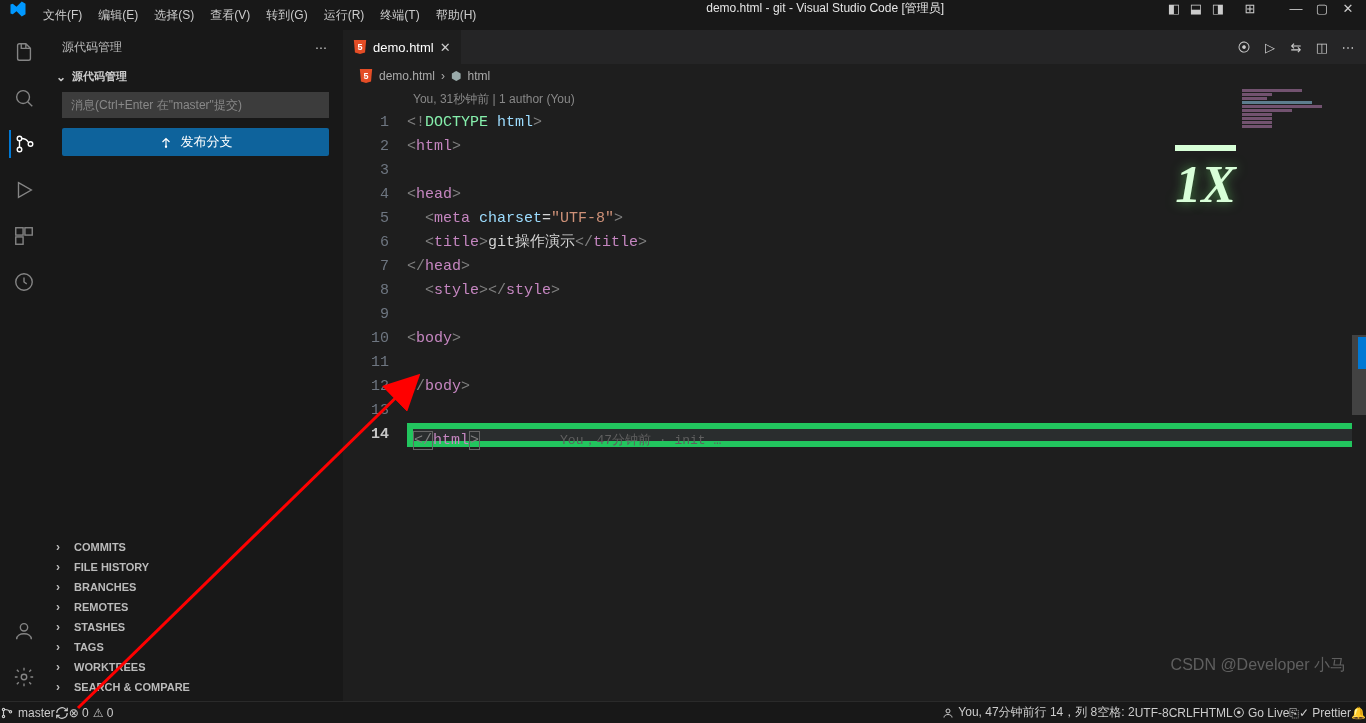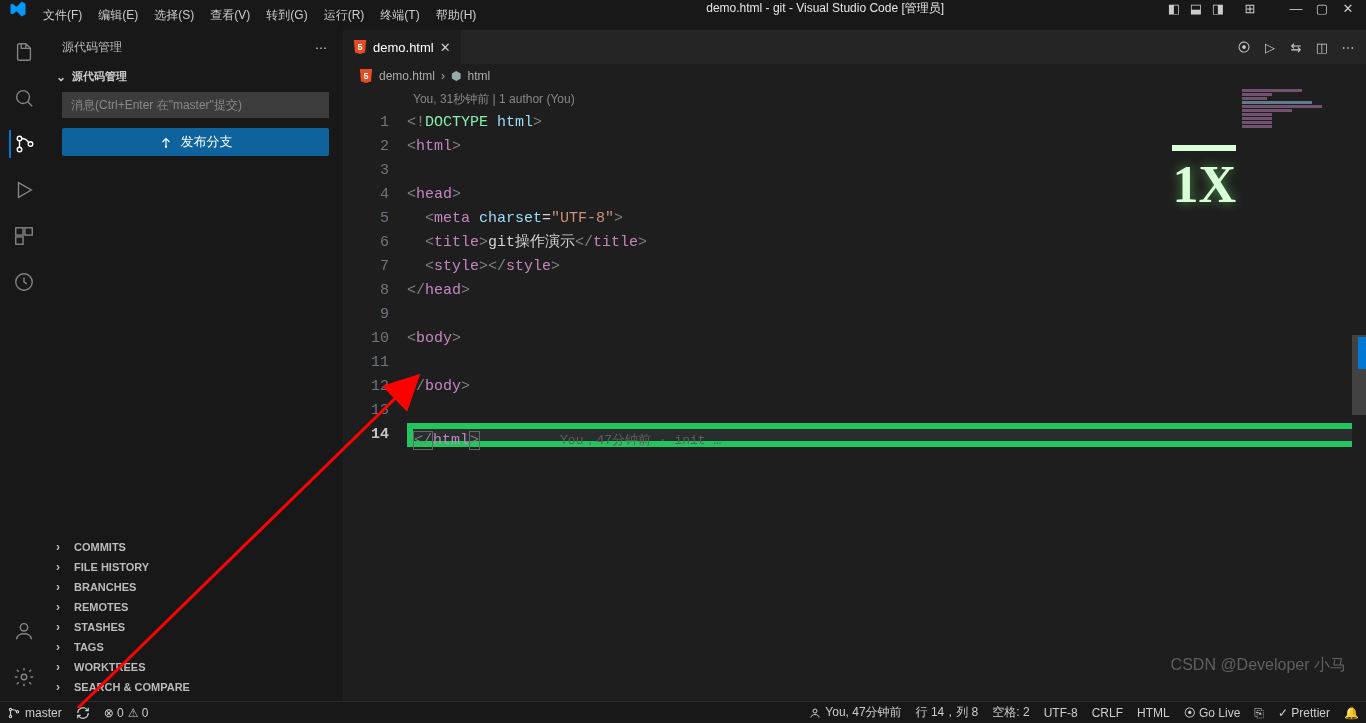--- a/index.html
+++ b/index.html
@@ -77,29 +77,30 @@
 .scrollbar-v { position:absolute; right:0; top:0; width:14px; height:100%; background:#1e1e1e; }
 .scrollbar-v .thumb { position:absolute; right:0; top:248px; width:14px; height:80px; background:#424242; }
 .blue-peek { position:absolute; right:0; top:250px; width:8px; height:32px; background:#0078d4; }
 
 .watermark-1x {
   position:absolute; right:130px; top:115px;
   font-size:52px; font-weight:bold; color:#d8ffd8;
   text-shadow:0 0 12px rgba(120,255,120,0.5);
   border-top:6px solid #d8ffd8; padding-top:4px;
   font-family:Georgia,serif;
+  font-style:italic;
 }
 .csdn-wm { position:absolute; right:20px; bottom:25px; color:#8a8a8a; font-size:16px; opacity:0.6; }
 
 
 .statusbar {
   height:22px; background:#181818; border-top:1px solid #2a2a2a;
   display:flex; align-items:center; font-size:12px; color:#ccc;
 }
-.statusbar .sitem { padding:0 7px; display:flex; align-items:center; gap:4px; cursor:pointer; }
+.statusbar .sitem { padding:0 0; display:flex; align-items:center; gap:4px; cursor:pointer; }
 .statusbar .spacer { flex:1; }
 
 
 .arrow-svg { position:absolute; left:0; top:0; pointer-events:none; }
 
 .html5-icon { width:14px; height:14px; background:#e44d26; display:inline-flex; align-items:center; justify-content:center; color:#fff; font-size:9px; font-weight:bold; clip-path:polygon(6% 0,94% 0,86% 90%,50% 100%,14% 90%); }
 </style>
 </head>
 <body>
 
@@ -287,22 +288,22 @@
         <div class="ln active">14</div>
       </div>
       <div class="code">
         <div class="codelens">You, 31秒钟前 | 1 author (You)</div>
         <div class="line"><span class="tok-bracket">&lt;!</span><span class="tok-doctype">DOCTYPE</span><span class="tok-attr"> html</span><span class="tok-bracket">&gt;</span></div>
         <div class="line"><span class="tok-bracket">&lt;</span><span class="tok-tagname">html</span><span class="tok-bracket">&gt;</span></div>
         <div class="line"></div>
         <div class="line"><span class="tok-bracket">&lt;</span><span class="tok-tagname">head</span><span class="tok-bracket">&gt;</span></div>
         <div class="line"><span class="tok-bracket">  &lt;</span><span class="tok-tagname">meta</span><span class="tok-attr"> charset</span><span class="tok-text">=</span><span class="tok-string">"UTF-8"</span><span class="tok-bracket">&gt;</span></div>
         <div class="line"><span class="tok-bracket">  &lt;</span><span class="tok-tagname">title</span><span class="tok-bracket">&gt;</span><span class="tok-text">git操作演示</span><span class="tok-bracket">&lt;/</span><span class="tok-tagname">title</span><span class="tok-bracket">&gt;</span></div>
+        <div class="line"><span class="tok-bracket">&lt;/</span><span class="tok-tagname">head</span><span class="tok-bracket">&gt;</span></div>
         <div class="line"><span class="tok-bracket">  &lt;</span><span class="tok-tagname">style</span><span class="tok-bracket">&gt;&lt;/</span><span class="tok-tagname">style</span><span class="tok-bracket">&gt;</span></div>
-        <div class="line"><span class="tok-bracket">&lt;/</span><span class="tok-tagname">head</span><span class="tok-bracket">&gt;</span></div>
         <div class="line"></div>
         <div class="line"><span class="tok-bracket">&lt;</span><span class="tok-tagname">body</span><span class="tok-bracket">&gt;</span></div>
         <div class="line"></div>
         <div class="line"><span class="tok-bracket">&lt;/</span><span class="tok-tagname">body</span><span class="tok-bracket">&gt;</span></div>
         <div class="line"></div>
         <div class="line current"><span class="tok-bracket" style="border:1px solid #666">&lt;/</span><span class="tok-tagname">html</span><span class="tok-bracket" style="border:1px solid #666">&gt;</span><span class="blame">You，47分钟前 · init …</span></div>
       </div>
 
       <div class="minimap">
         <div class="mline" style="width:60px"></div>

